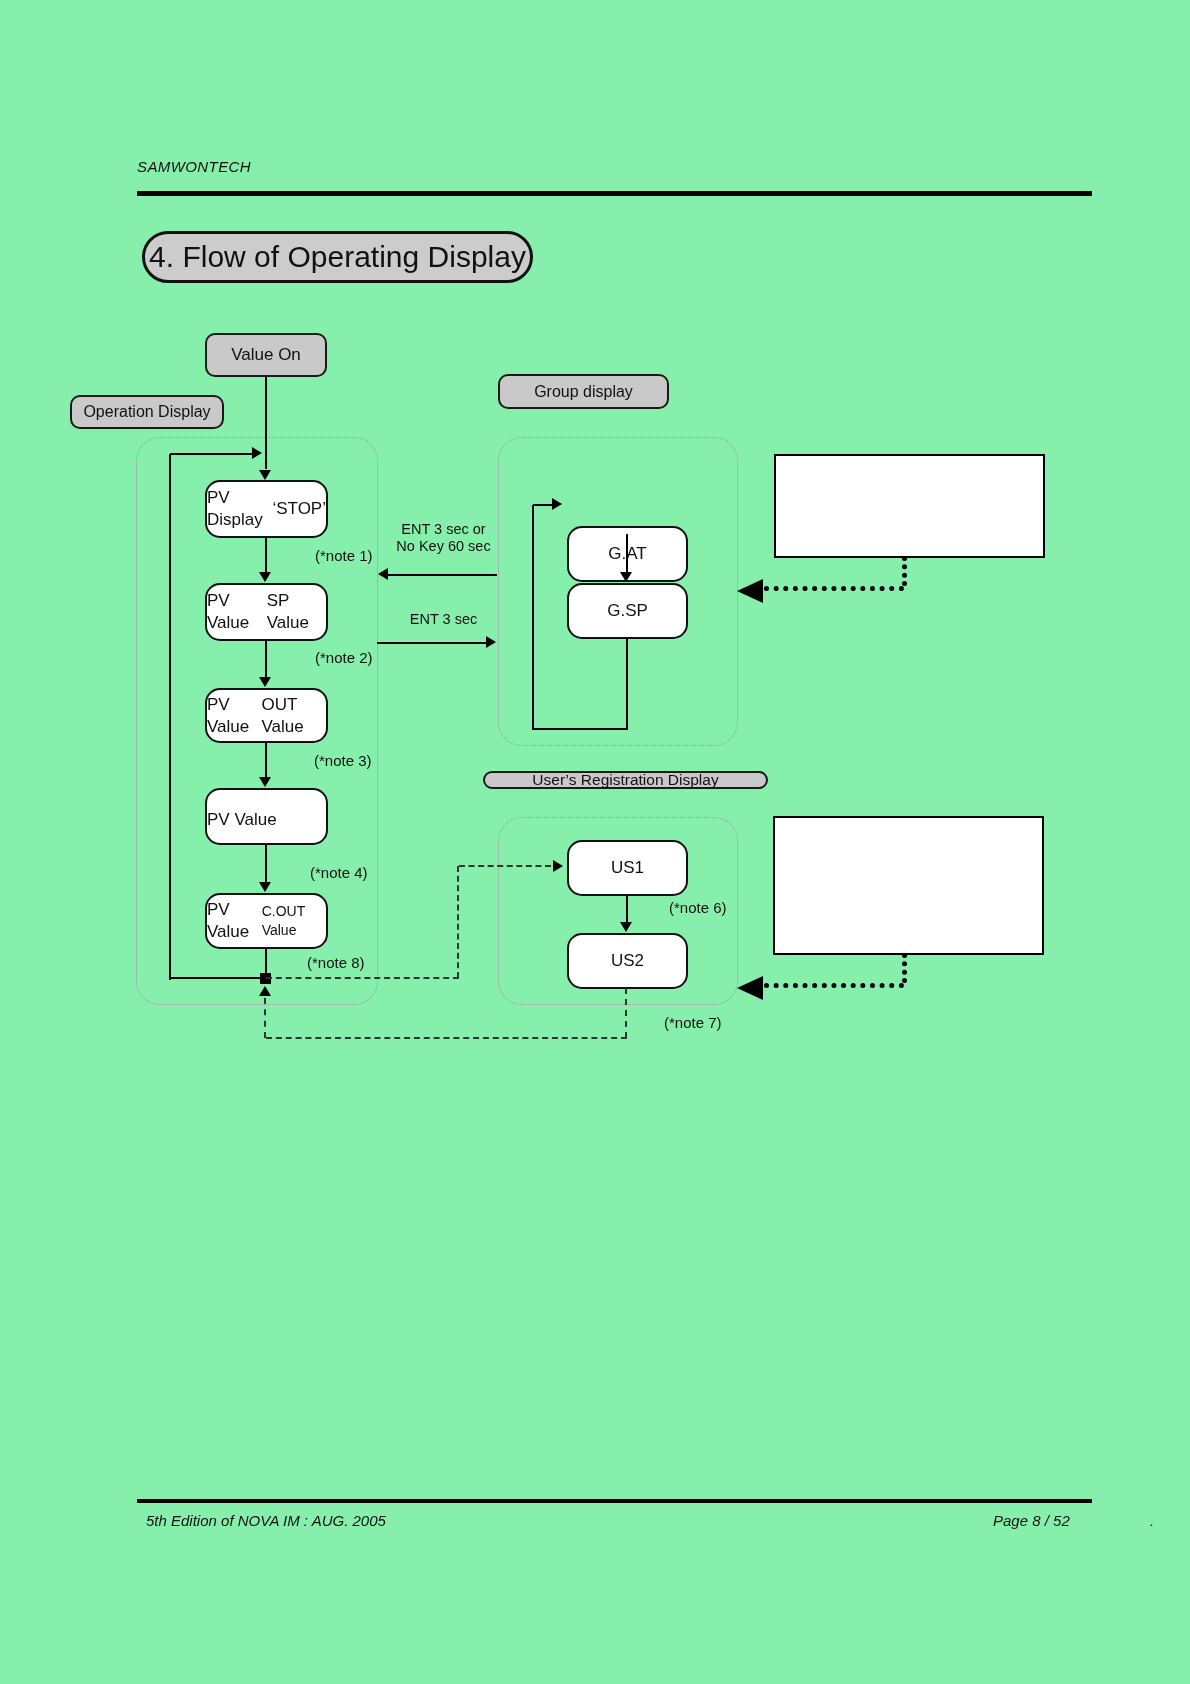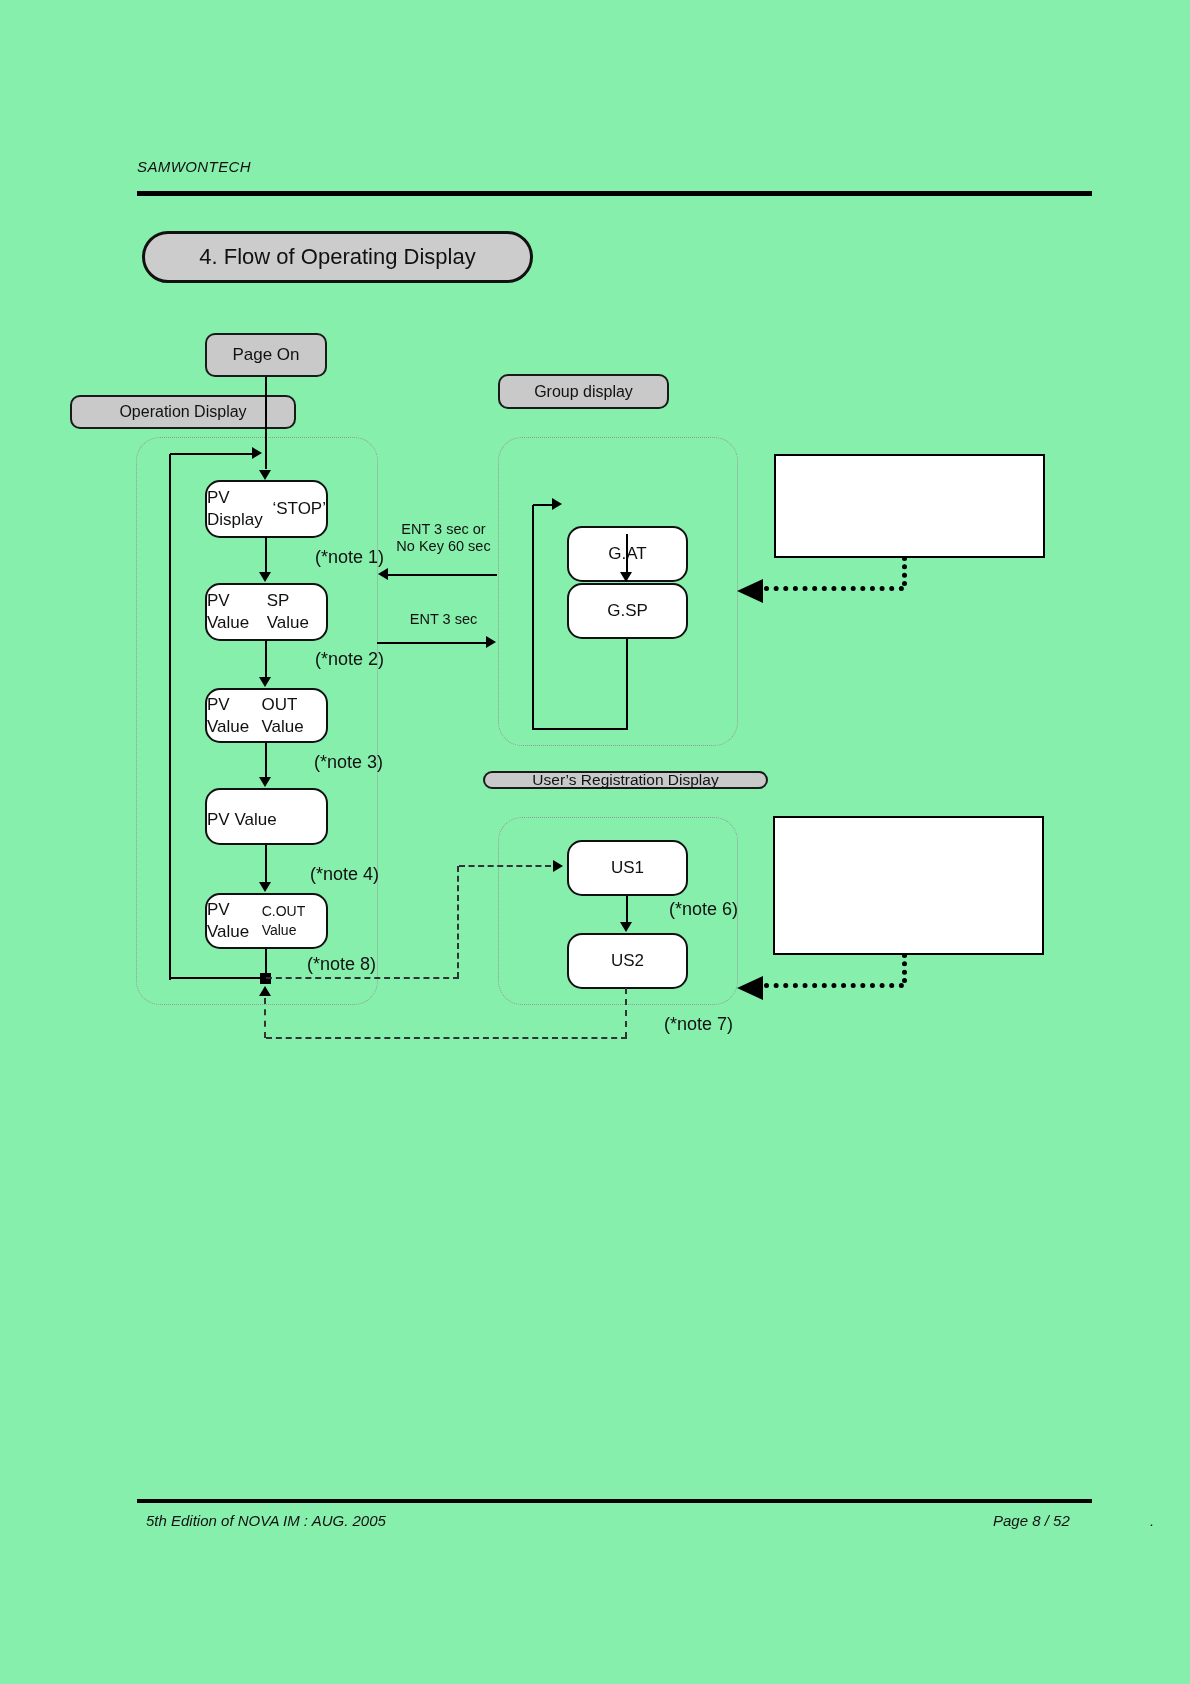--- a/index.html
+++ b/index.html
@@ -7,21 +7,21 @@
           font-family:"Liberation Sans",sans-serif;color:#111;overflow:hidden;}
 
   
   .brand{position:absolute;left:137px;top:158px;font-size:15px;font-style:italic;letter-spacing:.4px;}
   .rule{position:absolute;background:#000;}
   .footer-text{position:absolute;font-size:15px;font-style:italic;}
 
   
   .title-pill{position:absolute;left:142px;top:231px;width:391px;height:52px;background:#ccc;
               border:3.5px solid #111;border-radius:28px;display:flex;align-items:center;justify-content:center;
-              font-size:22px;box-sizing:border-box;}
+              font-size:30px;box-sizing:border-box;}
 
   
   .box-gray{position:absolute;background:#c9c9c9;border:2.5px solid #1a1a1a;border-radius:10px;
             display:flex;align-items:center;justify-content:center;font-size:16px;box-sizing:border-box;}
 
   
   .box-flow{position:absolute;background:#fff;border:2.5px solid #111;border-radius:15px;
             display:flex;flex-direction:row;align-items:center;justify-content:center;
             font-size:17px;line-height:22px;box-sizing:border-box;}
   .box-flow .small{font-size:14px;line-height:19px;}
@@ -44,35 +44,35 @@
 
   
   .arr{position:absolute;width:0;height:0;}
   .arr-down{border-left:6px solid transparent;border-right:6px solid transparent;border-top:10px solid #000;}
   .arr-up{border-left:6px solid transparent;border-right:6px solid transparent;border-bottom:10px solid #000;}
   .arr-right{border-top:6px solid transparent;border-bottom:6px solid transparent;border-left:10px solid #000;}
   .arr-left{border-top:6px solid transparent;border-bottom:6px solid transparent;border-right:10px solid #000;}
   .arr-left-big{border-top:12px solid transparent;border-bottom:12px solid transparent;border-right:26px solid #000;}
 
   
-  .note{position:absolute;font-size:18px;}
+  .note{position:absolute;font-size:15px;}
   .edge-label{position:absolute;width:133px;text-align:center;font-size:14.5px;line-height:17px;}
 </style>
 </head>
 <body>
 
 <div class="canvas">
 
   <div class="brand">SAMWONTECH</div>
   <div class="rule" style="left:137px;top:191px;width:955px;height:5px;"></div>
 
   <div class="title-pill">4. Flow of Operating Display</div>
 
-  <div class="box-gray" style="left:205px;top:333px;width:122px;height:44px;font-size:17px;">Page On</div>
-  <div class="box-gray" style="left:70px;top:395px;width:226px;height:34px;">Operation Display</div>
+  <div class="box-gray" style="left:205px;top:333px;width:122px;height:44px;font-size:17px;">Value On</div>
+  <div class="box-gray" style="left:70px;top:395px;width:154px;height:34px;">Operation Display</div>
   <div class="box-gray" style="left:498px;top:374px;width:171px;height:35px;">Group display</div>
   <div class="box-gray" style="left:483px;top:771px;width:285px;height:18px;font-size:15.5px;">User’s Registration Display</div>
 
   <div class="container-dotted" style="left:136px;top:437px;width:242px;height:568px;"></div>
   <div class="container-dotted" style="left:498px;top:437px;width:240px;height:309px;"></div>
   <div class="container-dotted" style="left:498px;top:817px;width:240px;height:188px;"></div>
 
   <div class="rect-plain" style="left:774px;top:454px;width:271px;height:104px;"></div>
   <div class="rect-plain" style="left:773px;top:816px;width:271px;height:139px;"></div>
 

